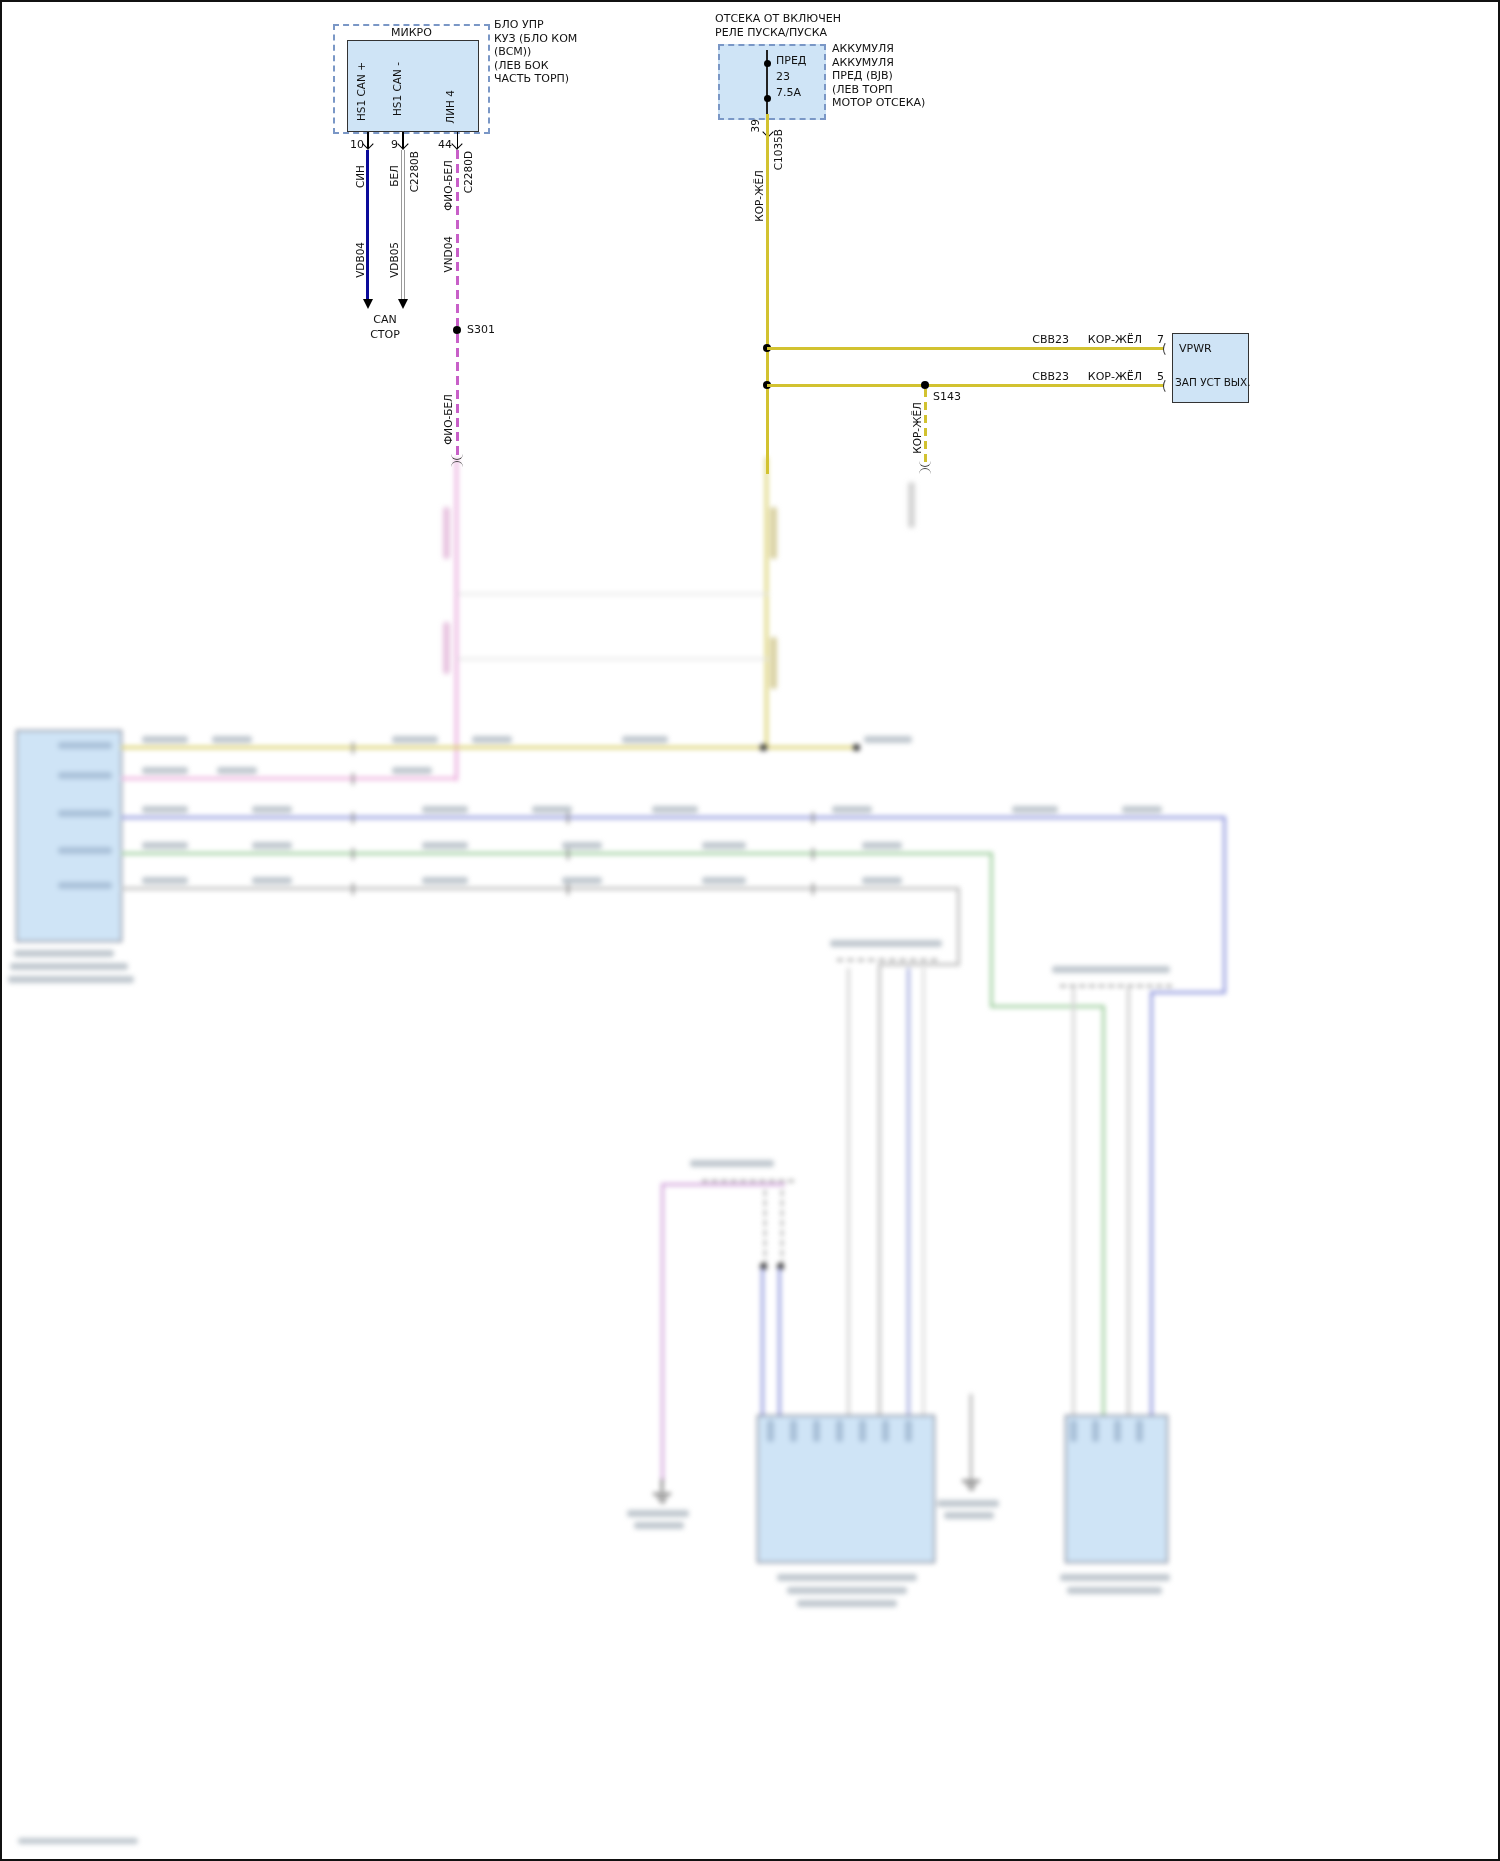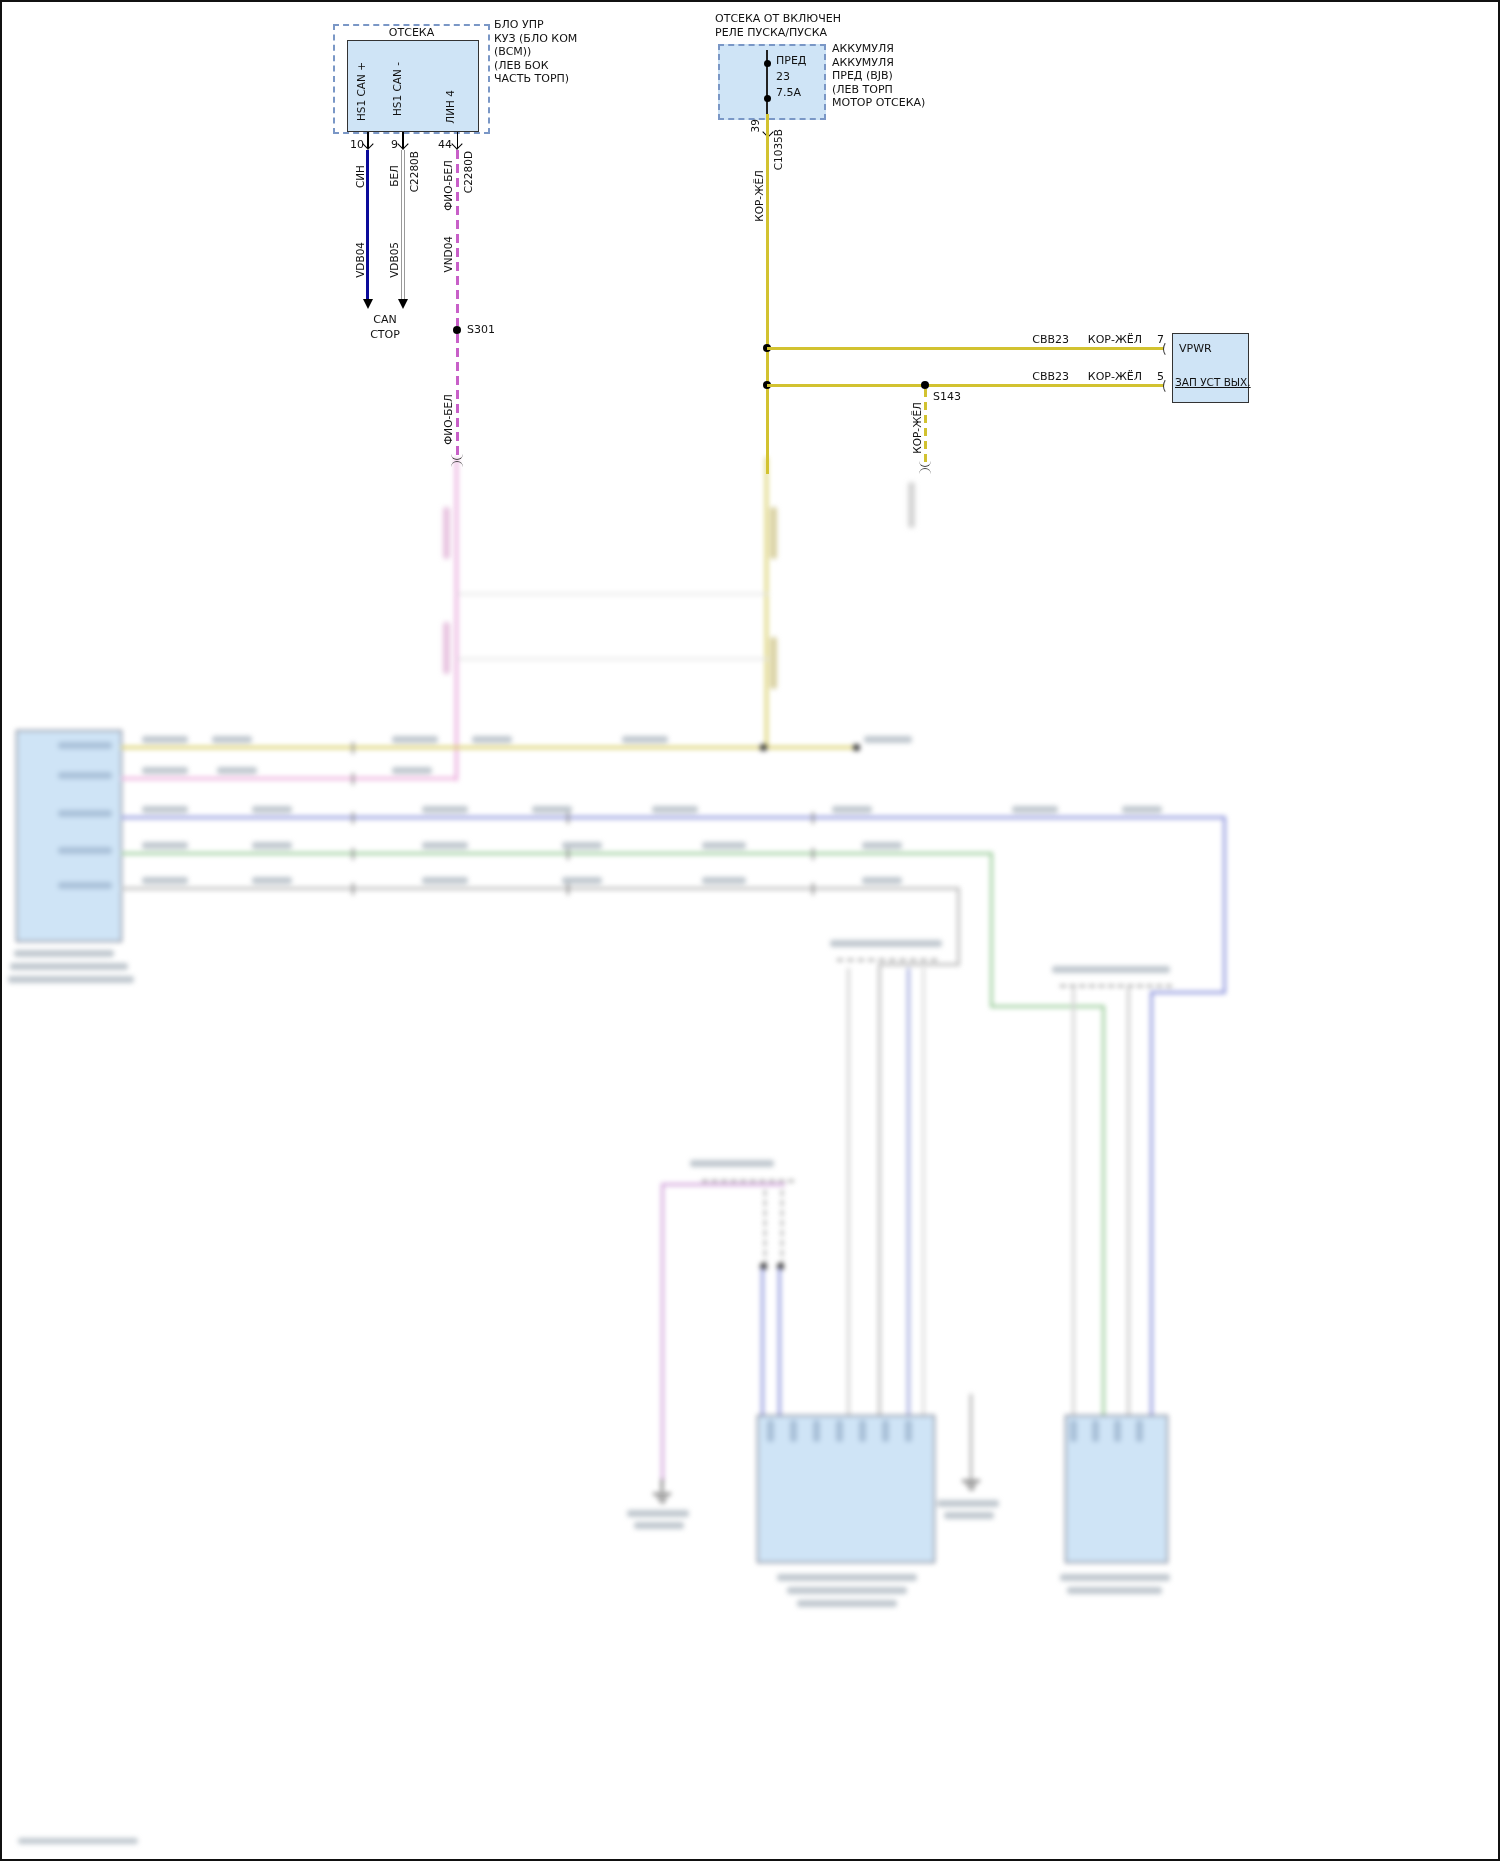--- a/index.html
+++ b/index.html
@@ -1,18 +1,18 @@
 <!DOCTYPE html>
 <html><head>
 <meta charset="utf-8">
 <style>
   html,body{margin:0;padding:0;background:#fff;}
   #page{position:relative;width:1500px;height:1861px;background:#fff;border:2px solid #111;box-sizing:border-box;overflow:hidden;font-family:"DejaVu Sans",sans-serif;}
   .t{position:absolute;font-size:11px;color:#111;white-space:nowrap;line-height:13px;}
-  .ts{font-size:10.5px;text-decoration:underline;}
+  .ts{font-size:10.5px;}
   .blk span{display:block;line-height:13.5px;}
   .vt{position:absolute;writing-mode:vertical-rl;transform:rotate(180deg);font-size:10.5px;color:#111;white-space:nowrap;line-height:13px;}
   .db{position:absolute;border:2px dashed #7a97c6;background:#fff;box-sizing:border-box;}
   .bb{position:absolute;background:#cfe4f6;border:1px solid #333;box-sizing:border-box;}
   .w{position:absolute;}
   .c-blue{background:#0a0a99;}
   .c-white{background:#fff;border-left:1px solid #9a9a9a;border-right:1px solid #9a9a9a;box-sizing:border-box;}
   .c-yellow{background:#d2c230;}
   .c-viod{background:repeating-linear-gradient(180deg,#c85fc8 0 9px,#fff 9px 14px);}
   .c-yeld{background:repeating-linear-gradient(180deg,#d2c230 0 8px,#fff 8px 13px);}
@@ -168,21 +168,21 @@
     <div class="gnd" style="left:960px;top:1478px;width:18px;height:2px;"></div>
     <div class="gnd" style="left:964px;top:1482px;width:10px;height:2px;"></div>
     <div class="gnd" style="left:967px;top:1486px;width:5px;height:2px;"></div>
     <div class="sm" style="left:935px;top:1498px;width:62px;"></div>
     <div class="sm" style="left:942px;top:1510px;width:50px;"></div>
 
     <div class="sm" style="left:16px;top:1836px;width:120px;height:6px;"></div>
   </div>
 
   <div class="db" style="left:331px;top:22px;width:157px;height:110px;"></div>
-  <div class="t" style="left:331px;top:24px;width:157px;text-align:center;">ОТСЕКА</div>
+  <div class="t" style="left:331px;top:24px;width:157px;text-align:center;">МИКРО</div>
   <div class="bb" style="left:345px;top:38px;width:132px;height:92px;"></div>
   <div class="vt" style="left:353px;top:60px;">HS1 CAN +</div>
   <div class="vt" style="left:389px;top:60px;">HS1 CAN -</div>
   <div class="vt" style="left:442px;top:88px;">ЛИН 4</div>
   <div class="t blk" style="left:492px;top:16px;">
     <span>БЛО УПР</span>
     <span>КУЗ (БЛО КОМ</span>
     <span>(BCM))</span>
     <span>(ЛЕВ БОК</span>
     <span>ЧАСТЬ ТОРП)</span>

